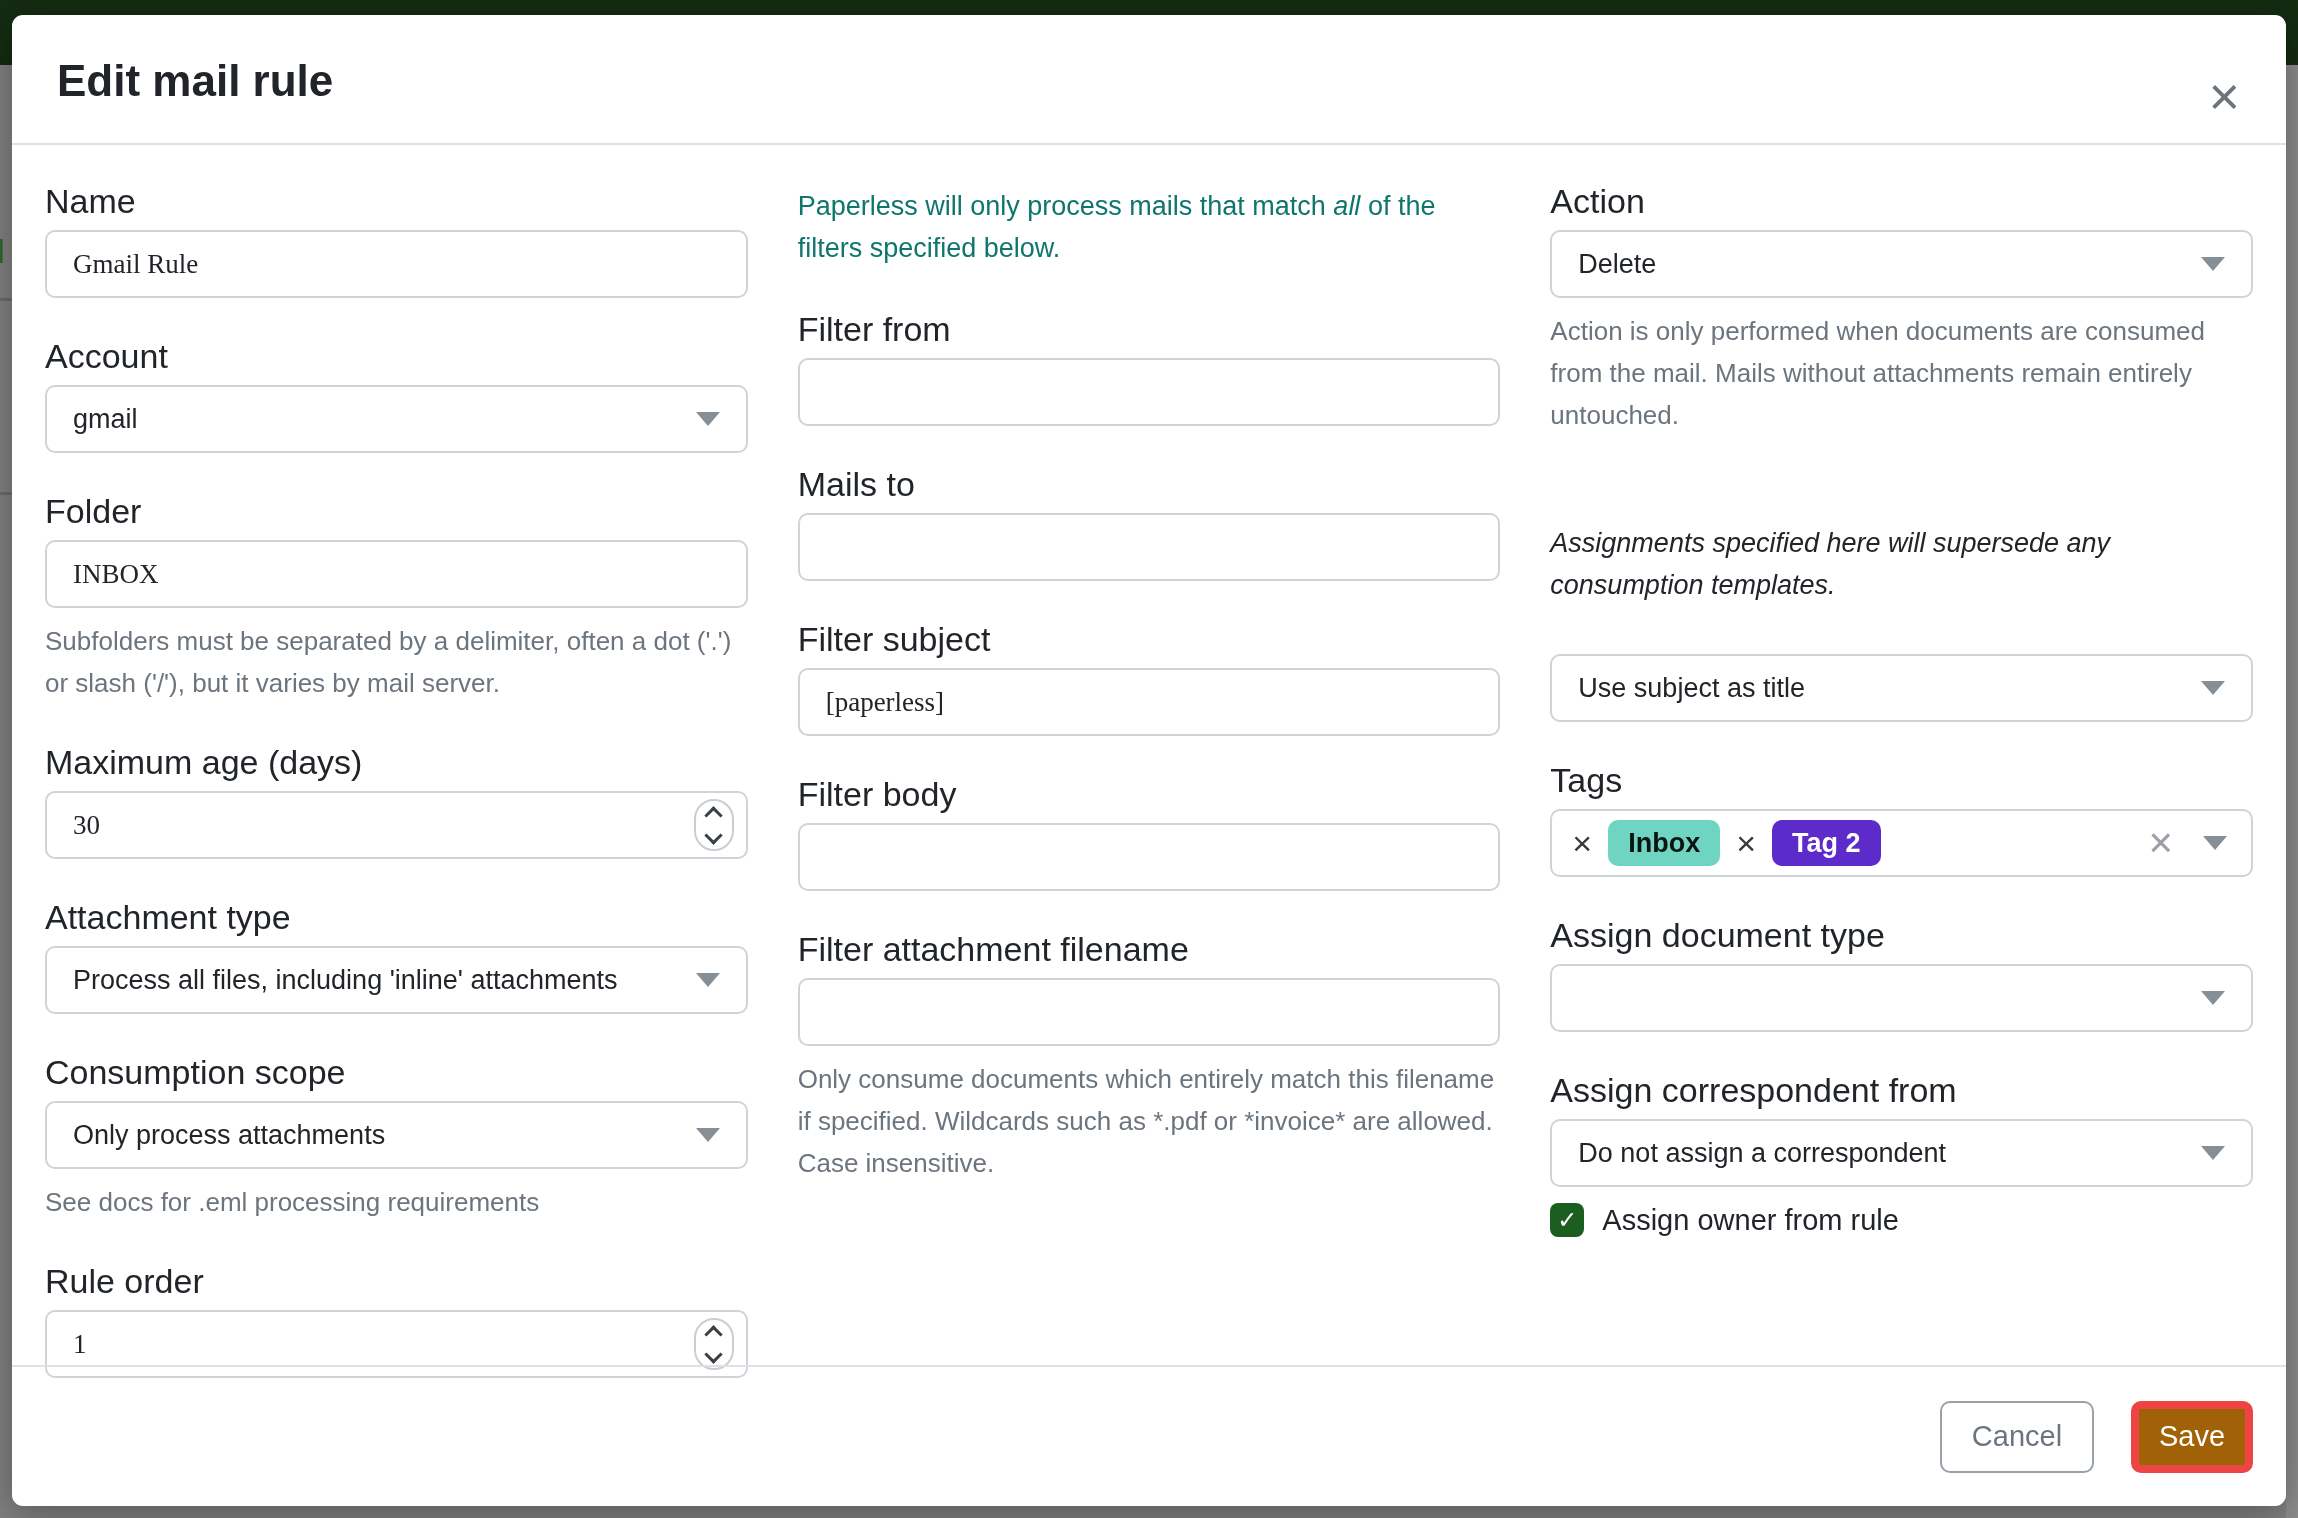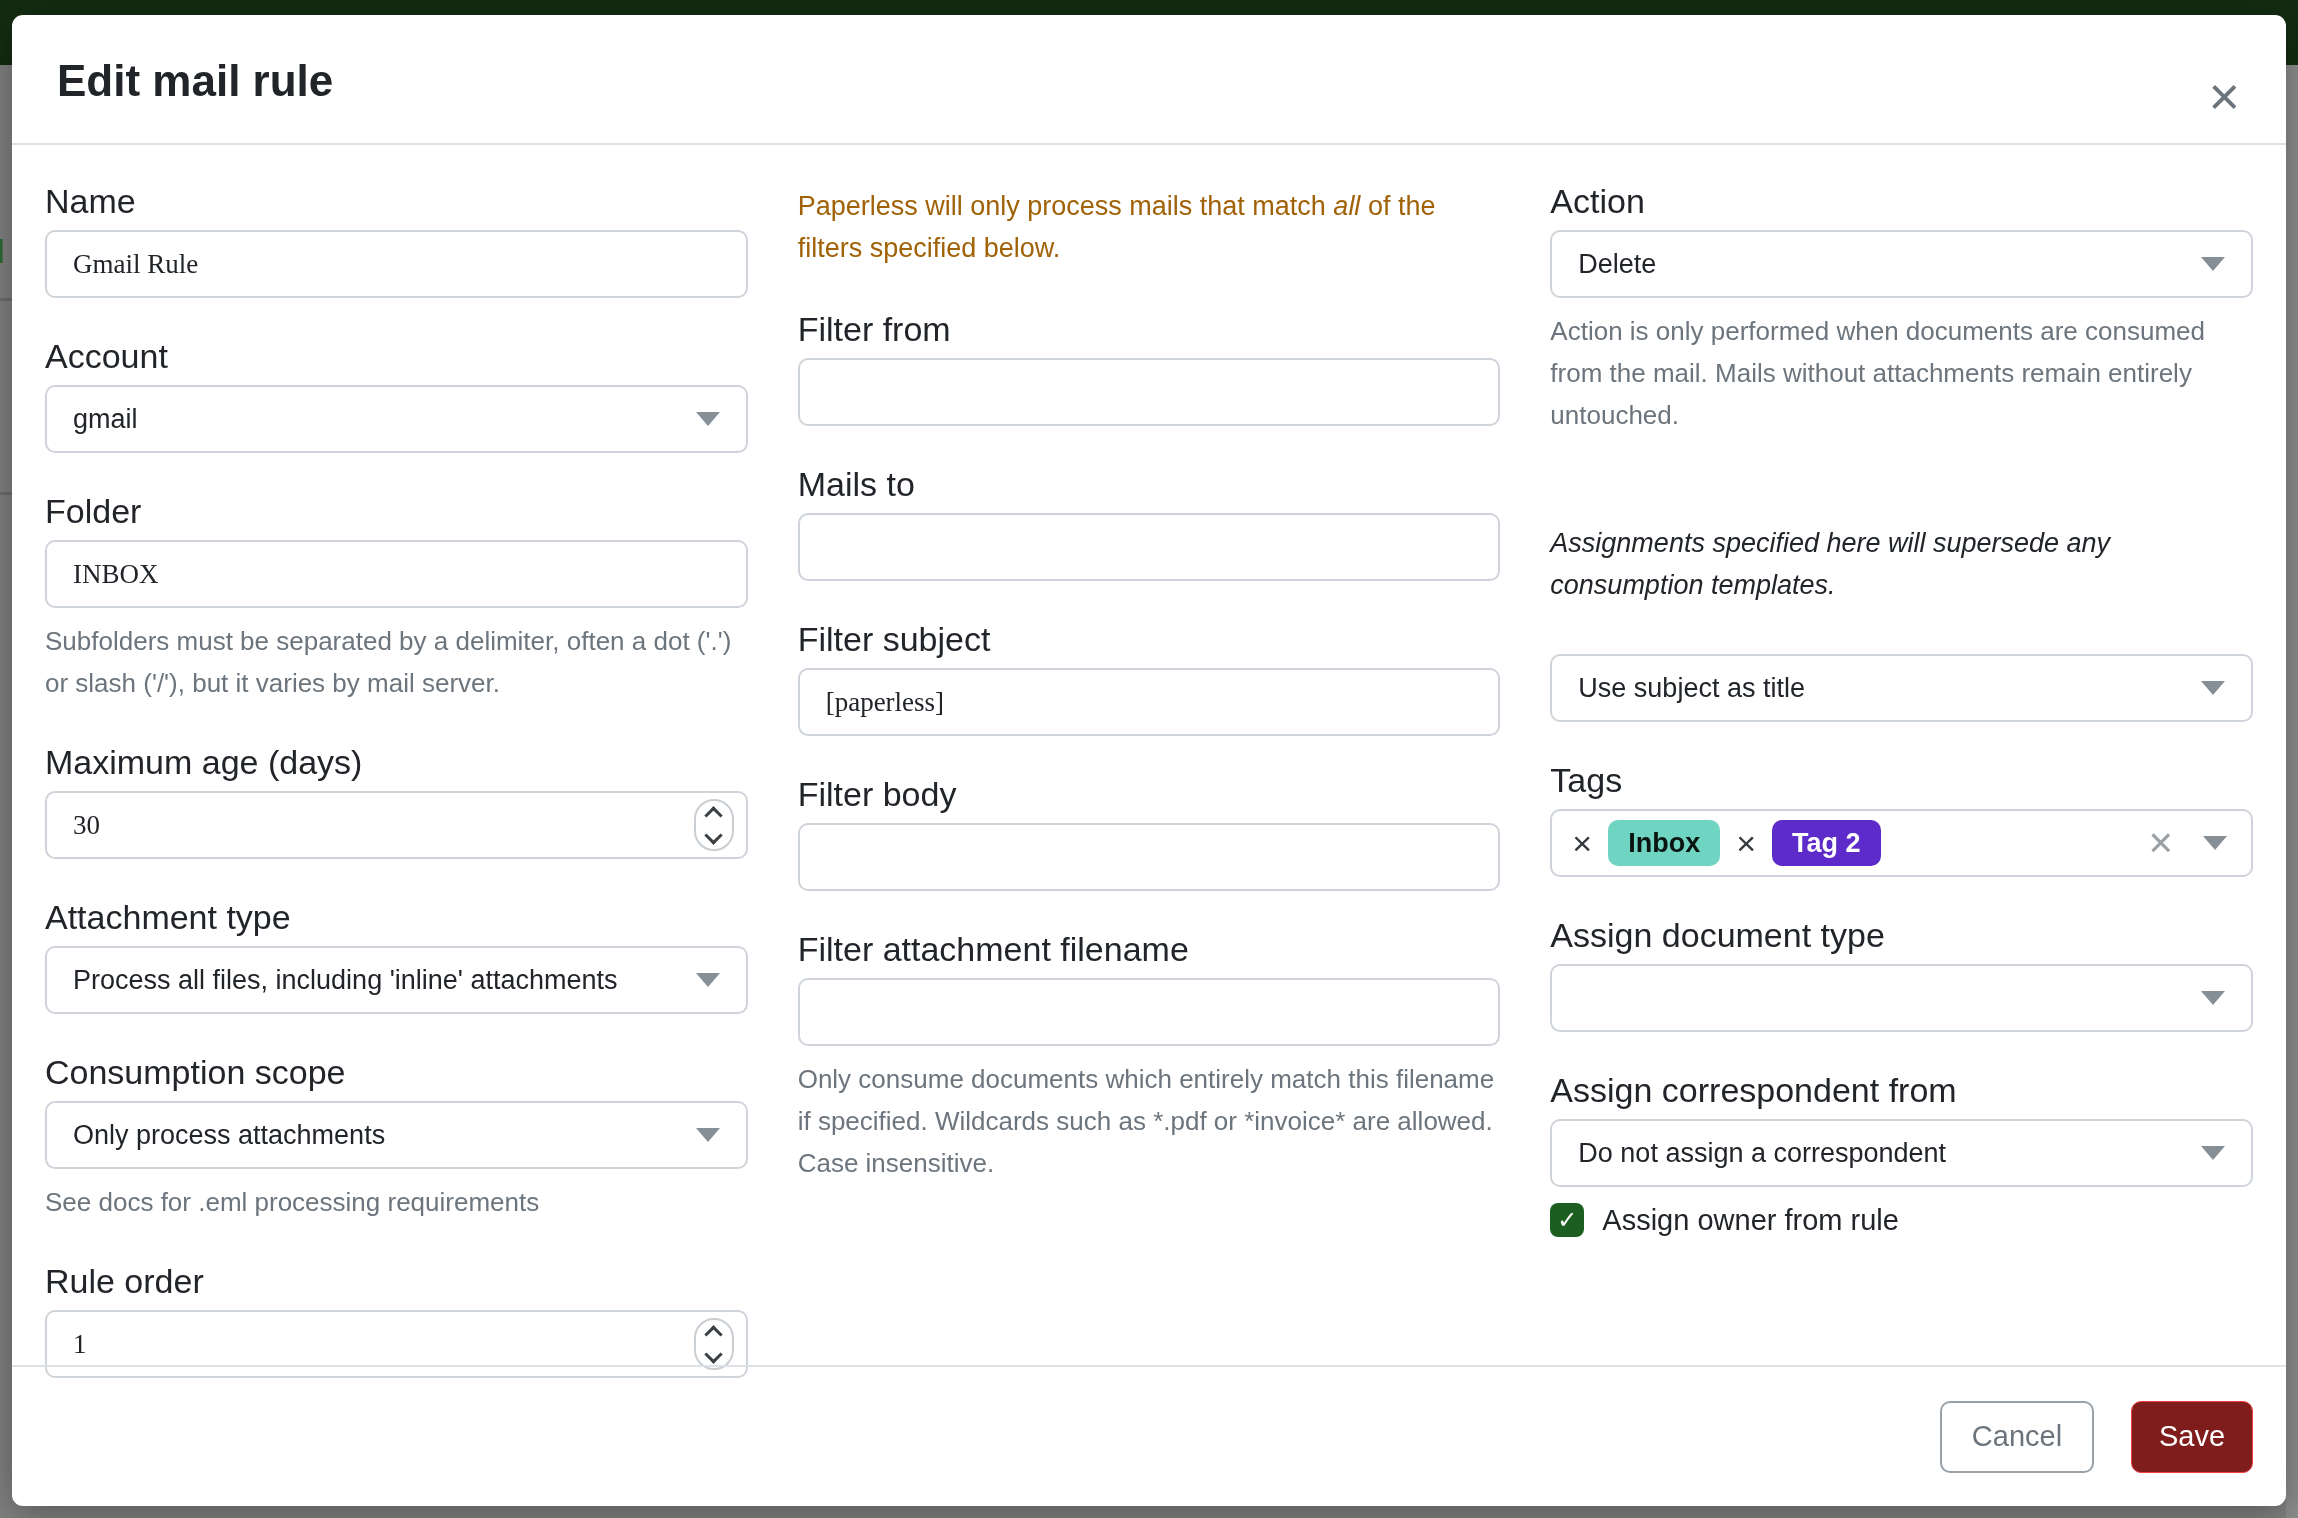--- a/index.html
+++ b/index.html
@@ -25,21 +25,21 @@
   .field{margin-bottom:38px;}
   .lbl{font-size:34px;color:#212529;line-height:40px;margin-bottom:9px;}
   .ctl{box-sizing:border-box;width:100%;height:68px;border:2px solid #ced4da;border-radius:10px;
     font-size:27px;color:#212529;background:#fff;}
   input.ctl{padding:0 26px;font-family:Liberation Serif, serif;outline:none;}
   .select{display:flex;align-items:center;justify-content:space-between;padding:0 26px;cursor:pointer;}
   .select .val{white-space:nowrap;overflow:hidden;}
   .caret{width:0;height:0;border-left:12px solid transparent;border-right:12px solid transparent;
     border-top:14px solid #868e96;flex:0 0 auto;}
   .hint{font-size:26px;color:#6c757d;line-height:42px;margin-top:12px;}
-  .intro{font-size:27px;color:#a16207;line-height:42px;margin:4px 0 40px 0;}
+  .intro{font-size:27px;color:#0f766e;line-height:42px;margin:4px 0 40px 0;}
   .note{font-size:27px;font-style:italic;color:#212529;line-height:42px;margin:86px 0 48px 0;}
   
   .numwrap{position:relative;}
   .numwrap input{padding-right:100px;}
   .stepper{position:absolute;right:14px;top:8px;width:40px;height:52px;border:2px solid #c9ced3;
     border-radius:20px;background:#fff;display:flex;flex-direction:column;align-items:center;
     justify-content:center;gap:7px;cursor:pointer;box-sizing:border-box;}
   .chev{width:10px;height:10px;border-top:3px solid #3a3f44;border-right:3px solid #3a3f44;}
   .chev.up{transform:rotate(-45deg);margin-top:3px;}
   .chev.down{transform:rotate(135deg);margin-bottom:3px;}
@@ -55,21 +55,21 @@
   
   .checkrow{display:flex;align-items:center;gap:18px;margin-top:16px;}
   .checkbox{width:34px;height:34px;background:#1b5e20;border-radius:8px;display:flex;
     align-items:center;justify-content:center;cursor:pointer;}
   .checkbox span{color:#fff;font-size:24px;font-weight:700;}
   .checklabel{font-size:29px;color:#212529;}
   
   .btn{height:72px;border-radius:10px;font-size:29px;font-family:inherit;cursor:pointer;
     display:flex;align-items:center;justify-content:center;margin-left:17px;}
   .btn-cancel{width:154px;background:#fff;border:2px solid #99a1a8;color:#6c757d;}
-  .btn-save{width:122px;background:#7f1d1d;border:1px solid #ef4444;color:#ffffff;}
+  .btn-save{width:122px;background:#a16207;border:8px solid #ef4444;color:#ffffff;}
 </style>
 </head>
 <body>
 
 <div class="backdrop-topbar"></div>
 <div class="backdrop-scrollbar"></div>
 <div class="peek">
   <span>d</span>
 </div>
 <div class="peek-line" style="top:298px"></div>

